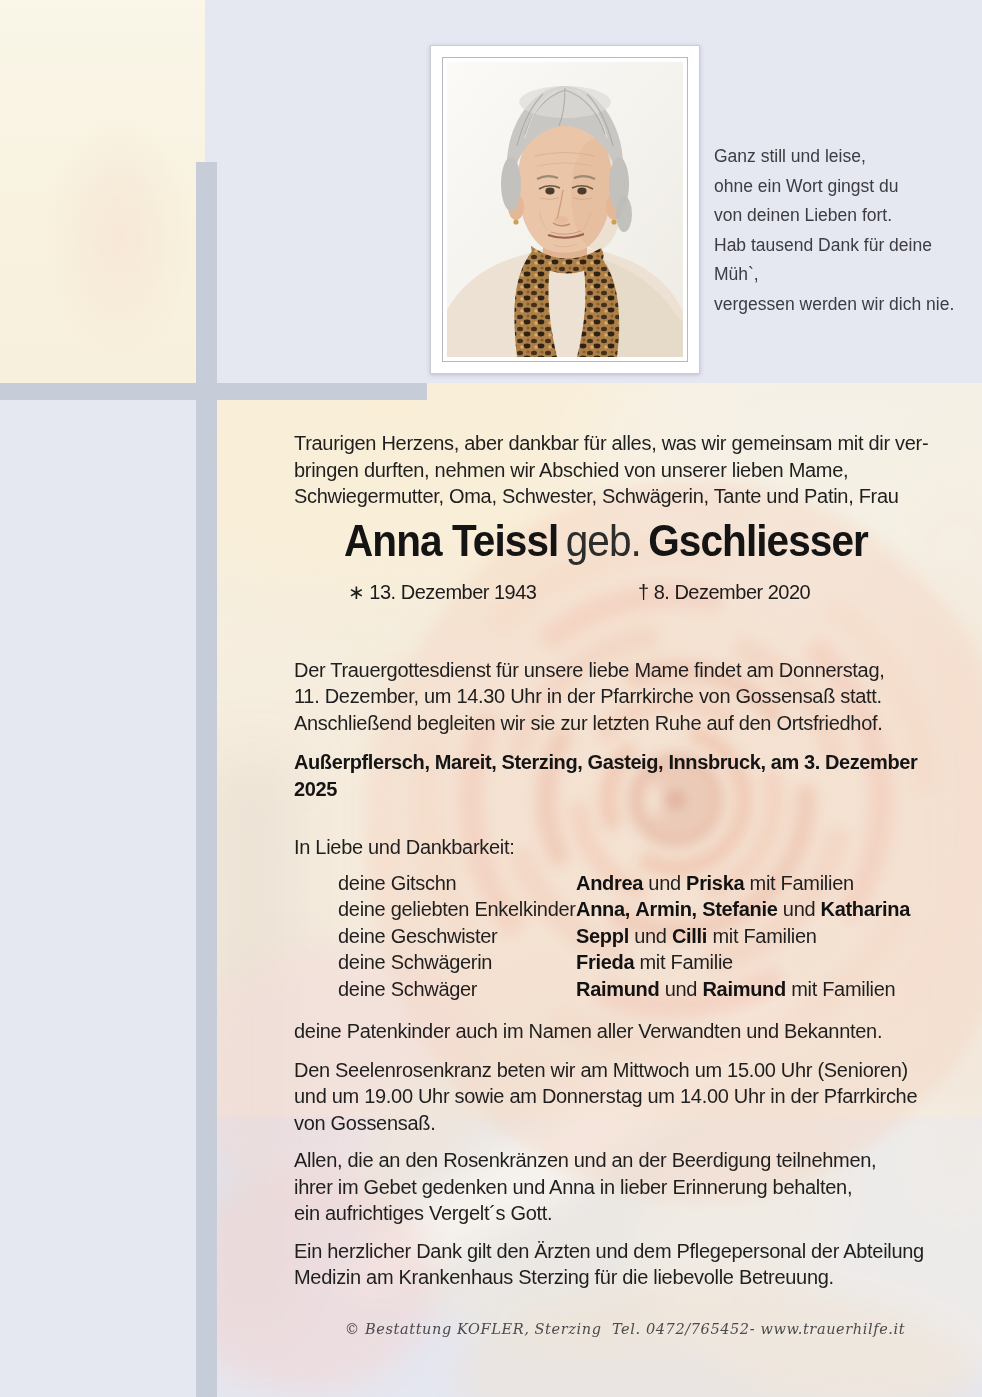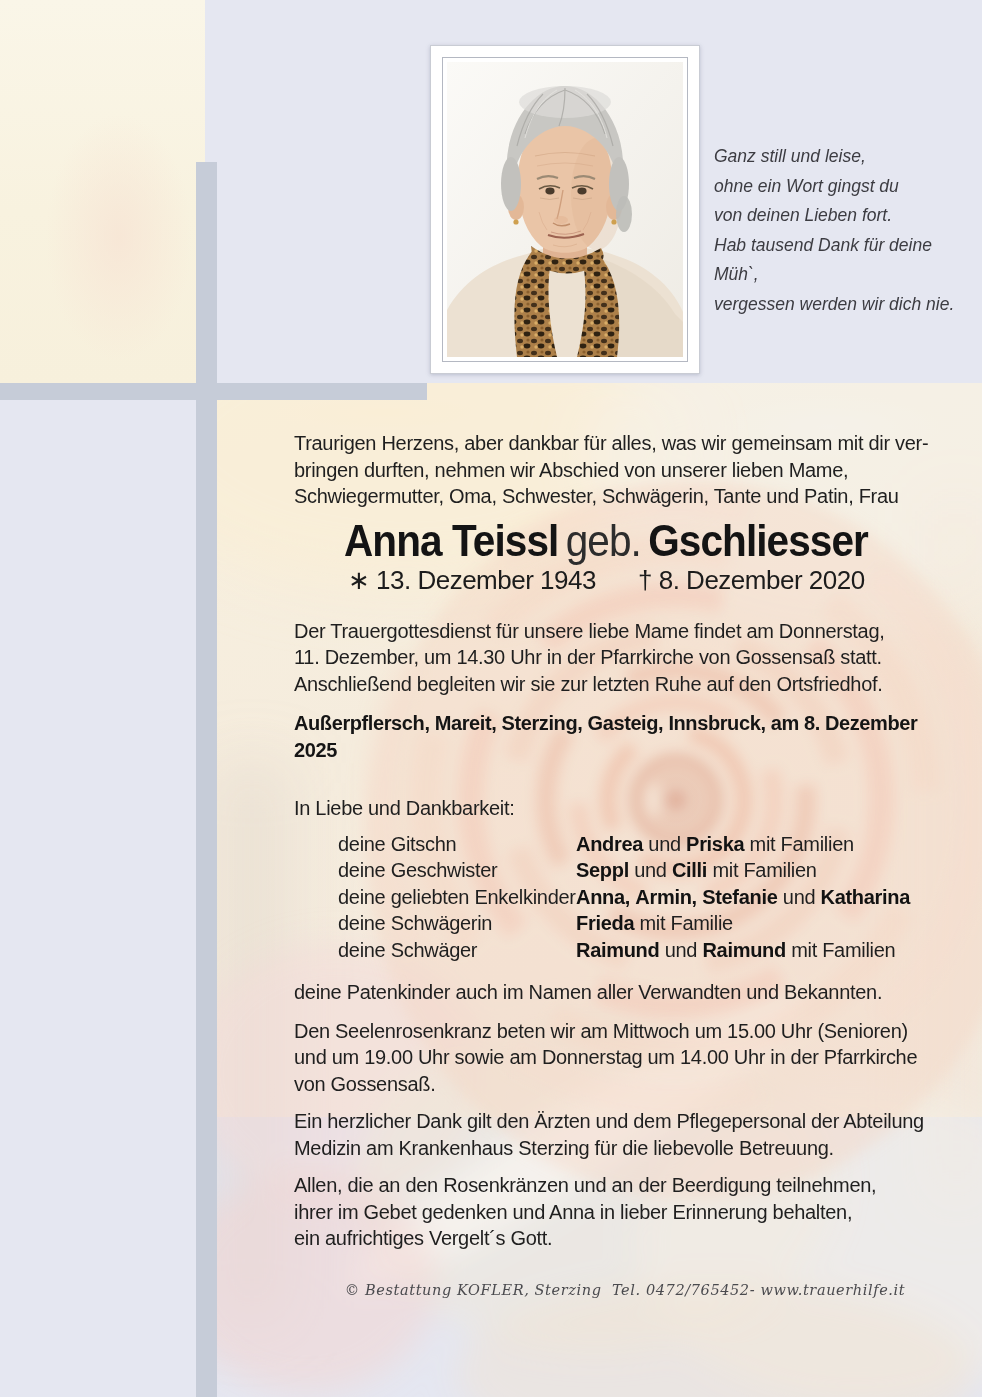--- a/index.html
+++ b/index.html
@@ -35,42 +35,42 @@
     box-shadow:0 1px 4px rgba(110,116,140,.35);
   }
   .photo-inner-line{
     position:absolute; left:11px; top:11px; right:11px; bottom:11px;
     border:1px solid #b4b8c2;
   }
   .photo-holder{position:absolute; left:16px; top:16px; width:236px; height:295px; overflow:hidden;}
   
   .poem{
     position:absolute; left:714px; top:142px; width:256px;
-    font-size:17.5px; line-height:29.5px; font-style:italic;
+    font-size:17.5px; line-height:29.5px; 
     color:#3c3c42; white-space:pre-line; letter-spacing:0;
   }
   
   .textcol{
     position:absolute; left:78px; top:47px; width:662px;
     font-size:20px; line-height:26.5px; letter-spacing:-0.3px; color:#1f1f1f;
   }
   .pre{white-space:pre-line;}
   p{margin:0; padding:0;}
   .name-line{
     margin-top:5px; margin-left:50px; height:52px;
     font-size:45px; line-height:52px; letter-spacing:-1px;
     transform:scaleX(.9); transform-origin:left center; white-space:nowrap; color:#141414;
   }
   .nb{font-weight:700;}
   .ng{font-weight:400; color:#2d2d2d; margin:0 .18em;}
-  .dates{position:relative; margin-top:0; height:34px; font-size:26px; color:#1c1c1c; letter-spacing:-0.5px;}
+  .dates{position:relative; margin-top:12px; height:34px; font-size:20px; color:#1c1c1c; letter-spacing:-0.5px;}
   .date-birth{position:absolute; left:54px; top:0; white-space:nowrap;}
   .date-death{position:absolute; left:344px; top:0; white-space:nowrap;}
   .p-death{margin-top:18px;}
-  .p-service{margin-top:17px;}
+  .p-service{margin-top:44px;}
   .places{margin-top:13px; font-weight:700; letter-spacing:-0.4px; color:#151515;}
   .in-liebe{margin-top:32px;}
   .family{margin-top:9px;}
   .fam-row{display:block; height:26.5px; white-space:nowrap;}
   .fam-label{display:inline-block; width:238px; vertical-align:top;margin-left:44px;}
   .fam-value .b{font-weight:700; color:#121212;}
   .p-paten{margin-top:16px;}
   .p-rosary{margin-top:12px;}
   .p-doctors{margin-top:11px;}
   .p-vergelt{margin-top:11px;}
@@ -143,40 +143,40 @@
       </div>
 
       <div class="dates">
         <span class="date-birth"><span>∗</span> <span>13. Dezember 1943</span></span>
         <span class="date-death"><span>†</span> <span>8. Dezember 2020</span></span>
       </div>
 
       <p class="pre p-service">Der Trauergottesdienst für unsere liebe Mame findet am Donnerstag,
 11. Dezember, um 14.30 Uhr in der Pfarrkirche von Gossensaß statt.
 Anschließend begleiten wir sie zur letzten Ruhe auf den Ortsfriedhof.</p>
-      <p class="places">Außerpflersch, Mareit, Sterzing, Gasteig, Innsbruck, am 8. Dezember 2025</p>
+      <p class="places">Außerpflersch, Mareit, Sterzing, Gasteig, Innsbruck, am 3. Dezember 2025</p>
       <p class="in-liebe">In Liebe und Dankbarkeit:</p>
 
       <div class="family">
           <div class="fam-row"><span class="fam-label">deine Gitschn</span><span class="fam-value"><span class="b">Andrea</span><span> und </span><span class="b">Priska</span><span> mit Familien</span></span></div>
+          <div class="fam-row"><span class="fam-label">deine geliebten Enkelkinder</span><span class="fam-value"><span class="b">Anna,</span><span> </span><span class="b">Armin,</span><span> </span><span class="b">Stefanie</span><span> und </span><span class="b">Katharina</span></span></div>
           <div class="fam-row"><span class="fam-label">deine Geschwister</span><span class="fam-value"><span class="b">Seppl</span><span> und </span><span class="b">Cilli</span><span> mit Familien</span></span></div>
-          <div class="fam-row"><span class="fam-label">deine geliebten Enkelkinder</span><span class="fam-value"><span class="b">Anna,</span><span> </span><span class="b">Armin,</span><span> </span><span class="b">Stefanie</span><span> und </span><span class="b">Katharina</span></span></div>
           <div class="fam-row"><span class="fam-label">deine Schwägerin</span><span class="fam-value"><span class="b">Frieda</span><span> mit Familie</span></span></div>
           <div class="fam-row"><span class="fam-label">deine Schwäger</span><span class="fam-value"><span class="b">Raimund</span><span> und </span><span class="b">Raimund</span><span> mit Familien</span></span></div>
         </div>
       <p class="p-paten">deine Patenkinder auch im Namen aller Verwandten und Bekannten.</p>
 
       <p class="pre p-rosary">Den Seelenrosenkranz beten wir am Mittwoch um 15.00 Uhr (Senioren)
 und um 19.00 Uhr sowie am Donnerstag um 14.00 Uhr in der Pfarrkirche
 von Gossensaß.</p>
-      <p class="pre p-doctors">Ein herzlicher Dank gilt den Ärzten und dem Pflegepersonal der Abteilung
-Medizin am Krankenhaus Sterzing für die liebevolle Betreuung.</p>
       <p class="pre p-vergelt">Allen, die an den Rosenkränzen und an der Beerdigung teilnehmen,
 ihrer im Gebet gedenken und Anna in lieber Erinnerung behalten,
 ein aufrichtiges Vergelt´s Gott.</p>
+      <p class="pre p-doctors">Ein herzlicher Dank gilt den Ärzten und dem Pflegepersonal der Abteilung
+Medizin am Krankenhaus Sterzing für die liebevolle Betreuung.</p>
 
       <p class="imprint">© Bestattung KOFLER, Sterzing  Tel. 0472/765452- www.trauerhilfe.it</p>
     </div>
   </div>
 
   <div class="bar bar-h"></div>
   <div class="bar bar-v"></div>
 
   <div class="photo-frame">
     <div class="photo-inner-line"></div>

